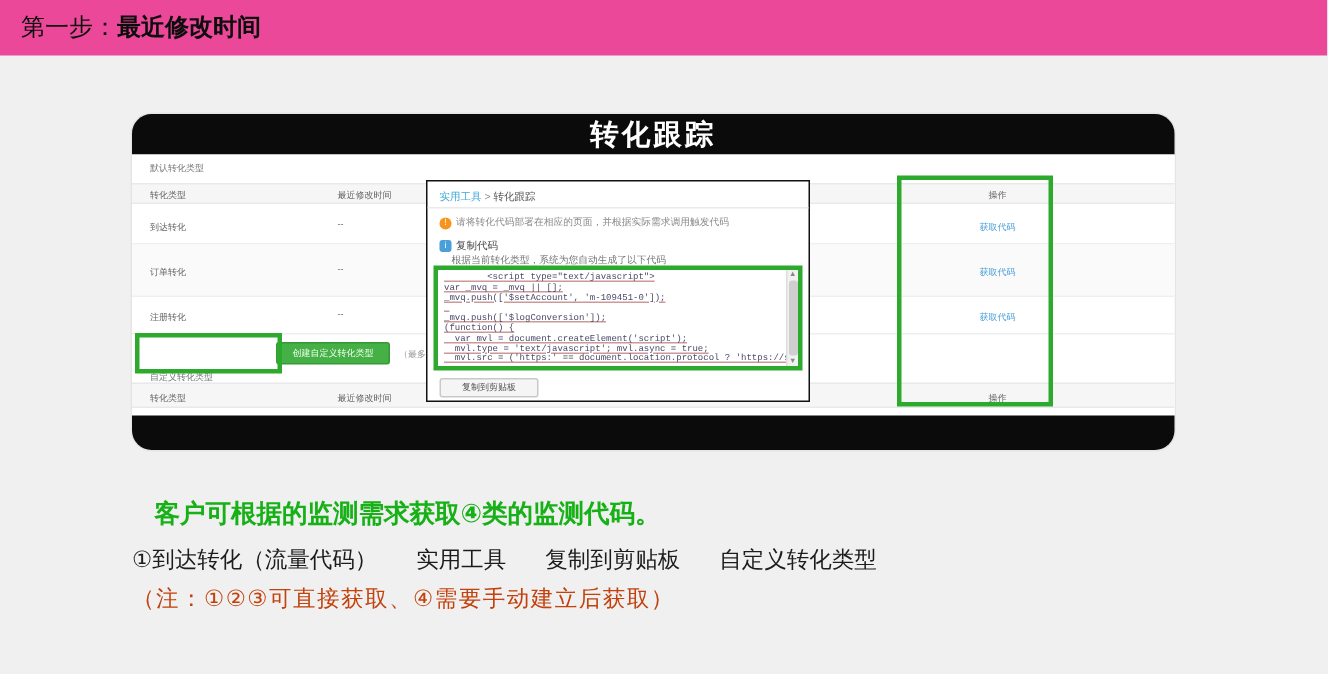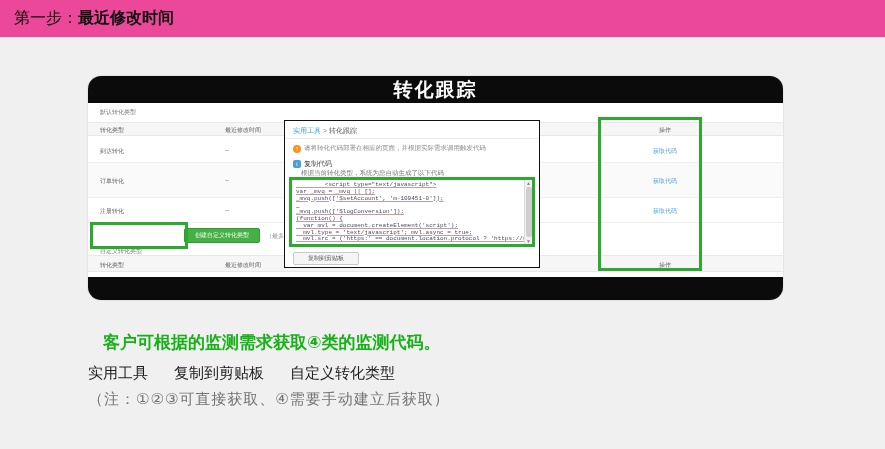--- a/index.html
+++ b/index.html
@@ -71,21 +71,21 @@
   
   .hl-box { position:absolute; border:3px solid #2daa2d; z-index:6; pointer-events:none; }
   .hl-create { left:90px; top:222px; width:98px; height:27px; }
   .hl-actions { left:598px; top:117px; width:104px; height:154px; }
 
   
   .bottom { position:absolute; left:88px; top:322px; width:720px; }
   .path-title { font-size:17px; font-weight:bold; color:#111; }
   .green-note { margin-top:9px; font-size:17px; font-weight:bold; color:#17b117;margin-left:15px; }
   .types-line { margin-top:10px; display:flex; gap:26px; font-size:15px; color:#1c1c1c; }
-  .note-line { margin-top:7px; font-size:15px; color:#737373; letter-spacing:1px; }
+  .note-line { margin-top:7px; font-size:15px; color:#c2410c; letter-spacing:1px; }
 </style>
 </head>
 <body>
 
 <div class="page">
 
   <div class="top-strip">
     <span class="t-normal">第一步：</span>
       <span class="t-bold">最近修改时间</span>
   </div>
@@ -176,20 +176,21 @@
 
     <div class="clip-btn">复制到剪贴板</div>
   </div>
 
   <div class="hl-box hl-create"></div>
   <div class="hl-box hl-actions"></div>
 
   <div class="bottom">
     <div class="green-note">客户可根据的监测需求获取④类的监测代码。</div>
     <div class="types-line">
+      <span>①到达转化（流量代码）</span>
       <span>实用工具</span>
       <span>复制到剪贴板</span>
       <span>自定义转化类型</span>
     </div>
     <div class="note-line">（注：①②③可直接获取、④需要手动建立后获取）</div>
   </div>
 
 </div>
 
 </body></html>

